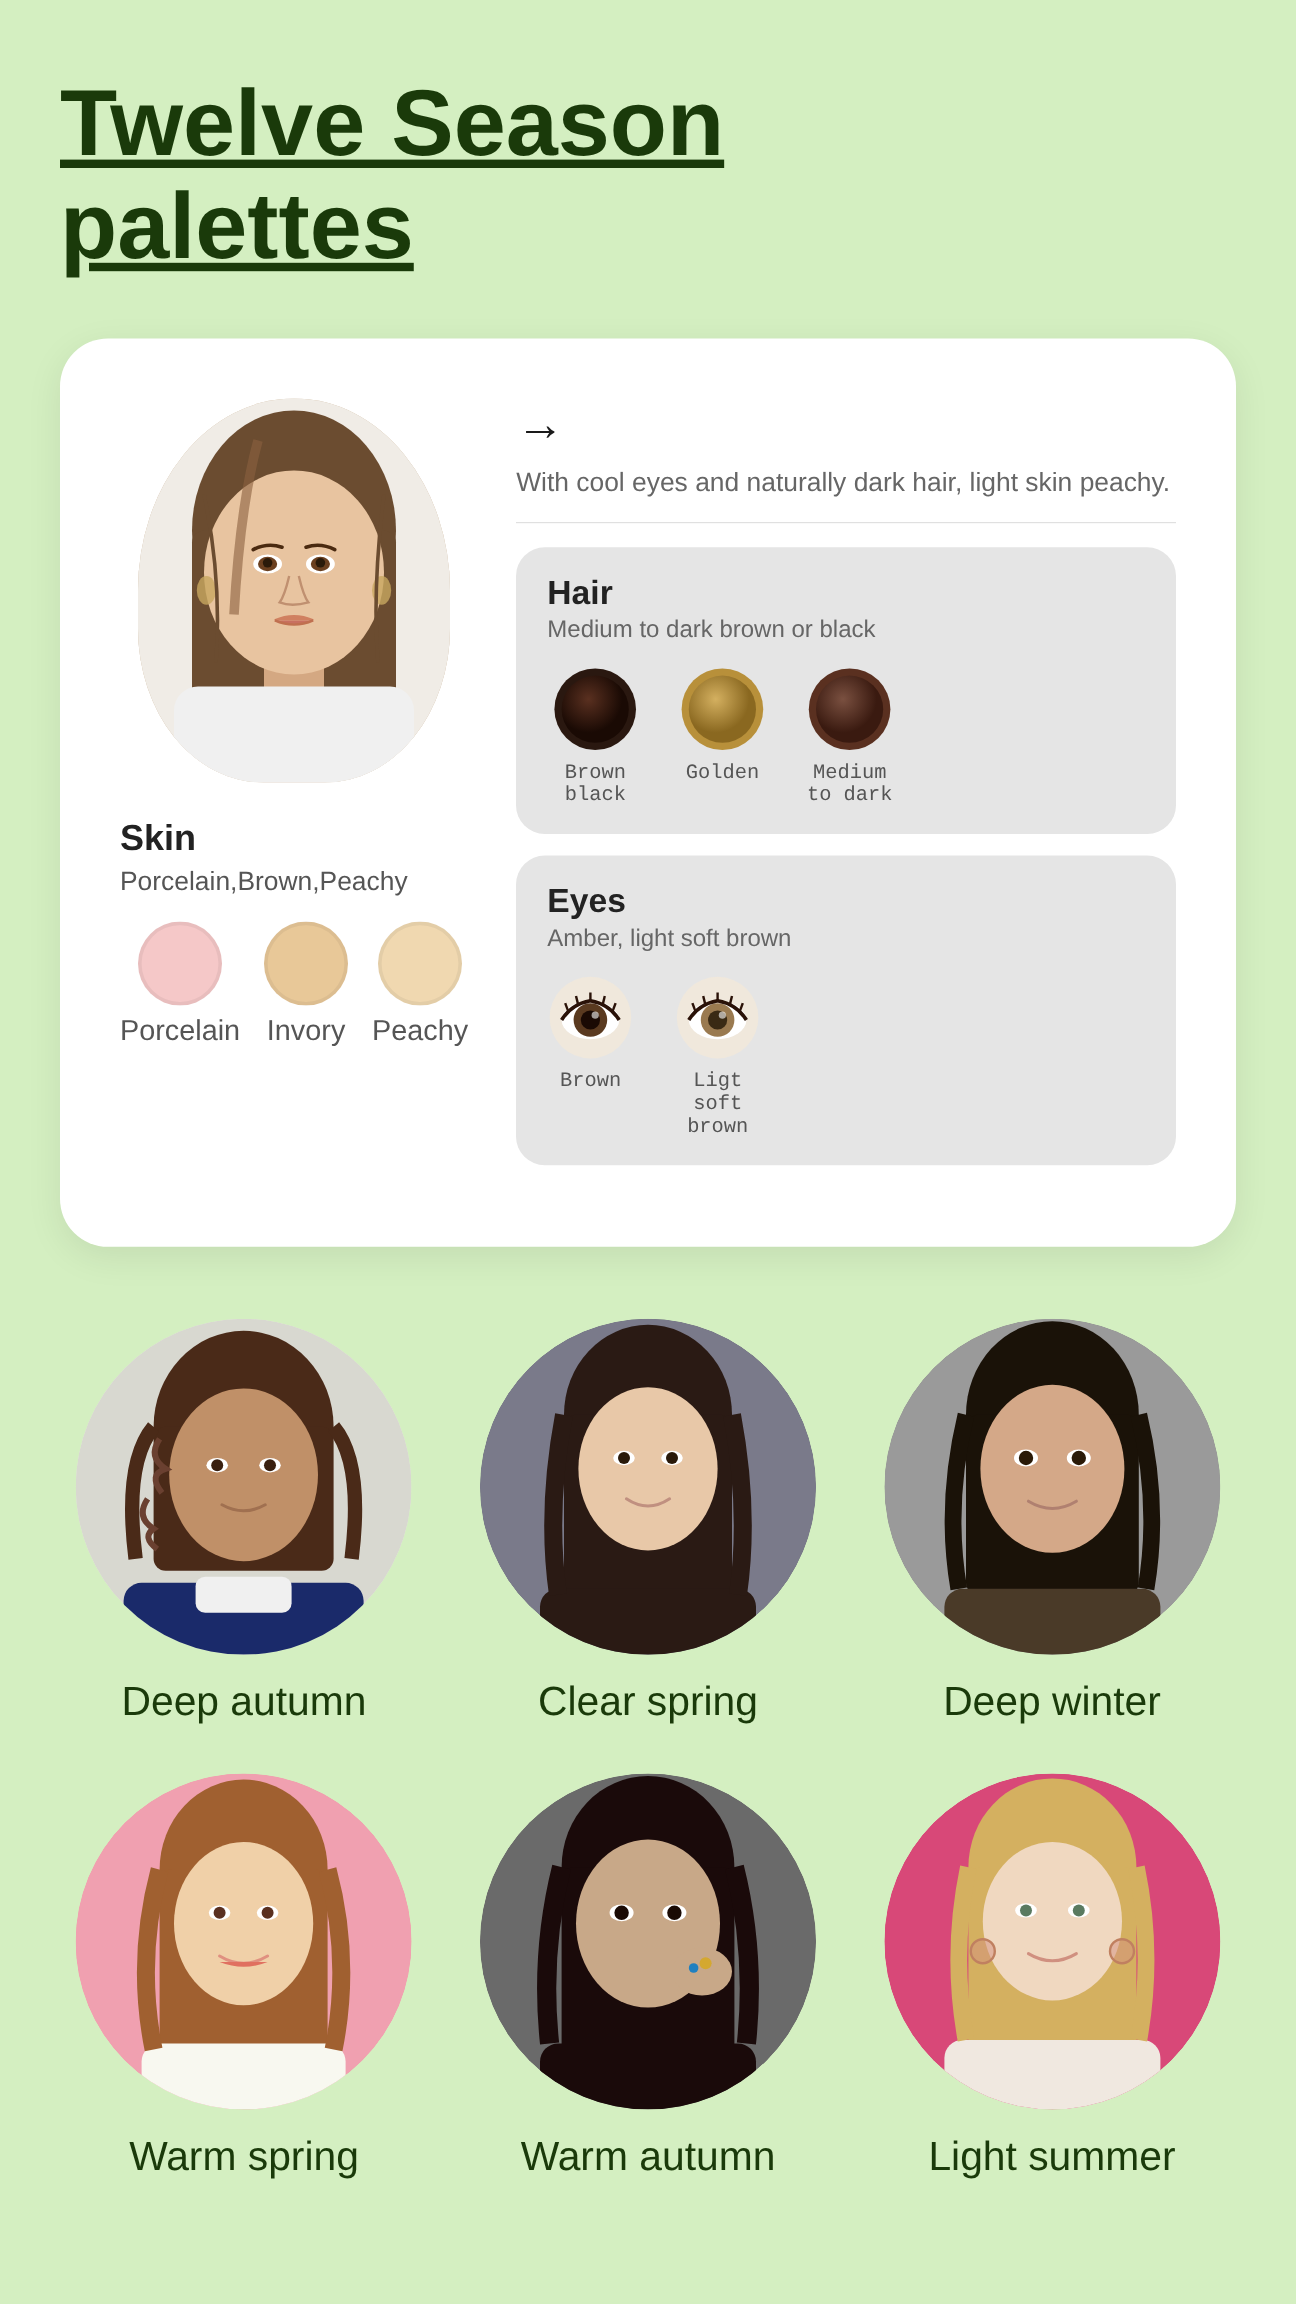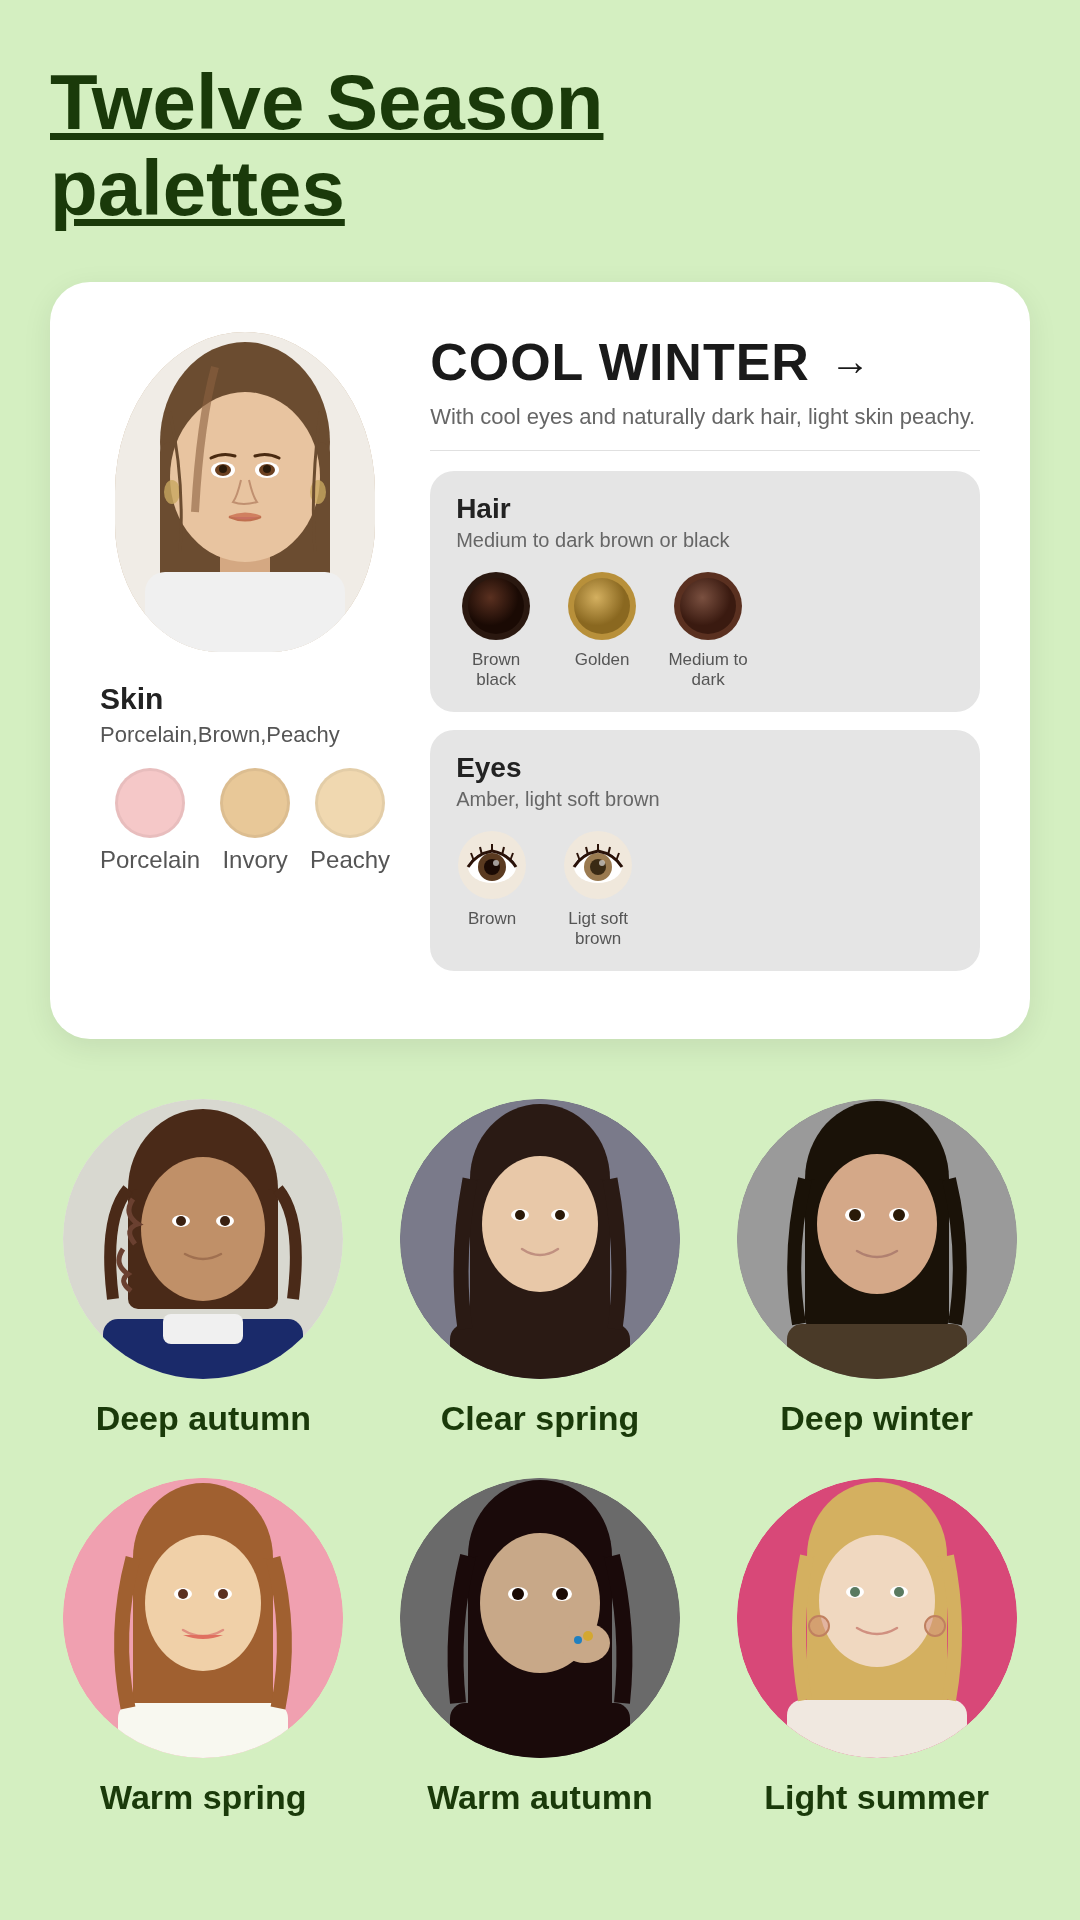--- a/index.html
+++ b/index.html
@@ -162,20 +162,21 @@
     .color-swatches-row {
       display: flex;
       gap: 30px;
     }
 
     .color-swatch-item {
       display: flex;
       flex-direction: column;
       align-items: center;
       gap: 8px;
+      font-family: Liberation Mono, monospace;
     }
 
     .color-label {
       font-size: 17px;
       color: #555;
       text-align: center;
       max-width: 80px;
     }
 
     
@@ -198,21 +199,21 @@
       height: 280px;
       border-radius: 50%;
       overflow: hidden;
       display: flex;
       align-items: center;
       justify-content: center;
     }
 
     .season-name {
       font-size: 34px;
-      font-weight: 700;
+      font-weight: 400;
       color: #1a3a0a;
       text-align: center;
     }
   </style>
 </head>
 <body>
 
 <h1 class="page-title">Twelve Season palettes</h1>
 
 <div class="card">
@@ -270,21 +271,20 @@
       </div>
       <div class="swatch-item">
         <div class="swatch-circle" style="background: #f0d8b0;"></div>
         <span class="swatch-label">Peachy</span>
       </div>
     </div>
   </div>
 
   <div class="card-right">
     <div class="season-header">
-      <span class="season-title">COOL WINTER</span>
       <span class="arrow-icon">→</span>
     </div>
     <div class="season-desc">With cool eyes and naturally dark hair, light skin peachy.</div>
     <div class="divider"></div>
 
     <div class="attr-box">
       <div class="attr-title">Hair</div>
       <div class="attr-subtitle">Medium to dark brown or black</div>
       <div class="color-swatches-row">
         <div class="color-swatch-item">

